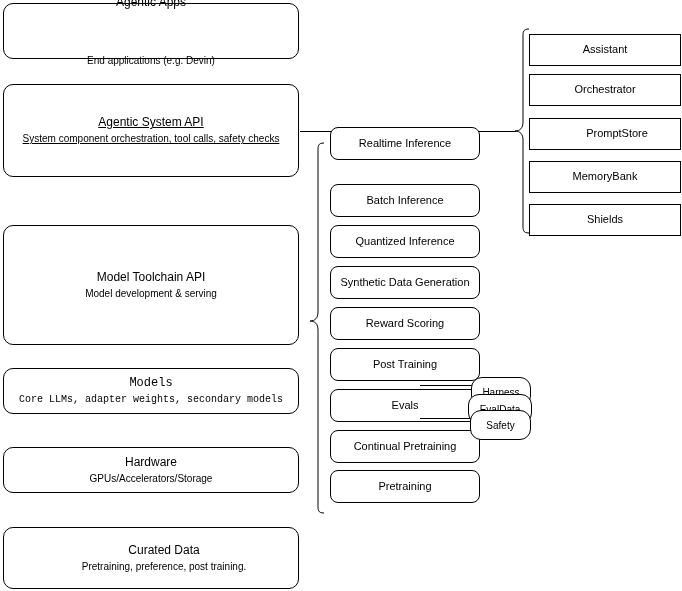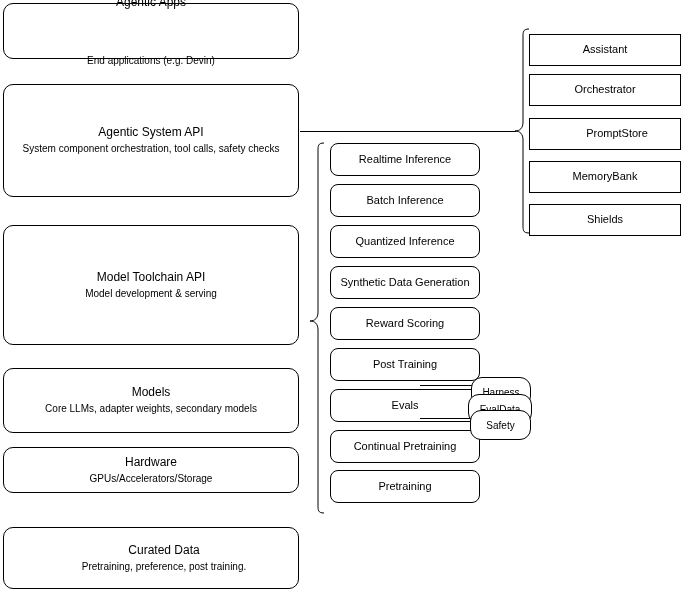--- a/index.html
+++ b/index.html
@@ -108,31 +108,31 @@
 </head>
 <body>
 
 <div id="canvas">
 
   <div class="box layer-box" style="top:3px;  height:56px;gap:42px;">
     <div class="title">Agentic Apps</div>
     <div class="subtitle">End applications (e.g. Devin)</div>
   </div>
 
-  <div class="box layer-box" style="top:84px; height:113px;">
+  <div class="box layer-box" style="top:84px; height:93px;text-decoration:underline;">
     <div class="title">Agentic System API</div>
     <div class="subtitle">System component orchestration, tool calls, safety checks</div>
   </div>
 
   <div class="box layer-box" style="top:225px; height:120px;">
     <div class="title">Model Toolchain API</div>
     <div class="subtitle">Model development &amp; serving</div>
   </div>
 
-  <div class="box layer-box" style="top:368px; height:65px;">
+  <div class="box layer-box" style="top:368px; height:46px;font-family:Liberation Mono, monospace;">
     <div class="title">Models</div>
     <div class="subtitle">Core LLMs, adapter weights, secondary models</div>
   </div>
 
   <div class="box layer-box" style="top:447px; height:46px;">
     <div class="title">Hardware</div>
     <div class="subtitle">GPUs/Accelerators/Storage</div>
   </div>
 
   <div class="box layer-box" style="top:527px; height:62px;padding-left:26px;">
@@ -159,21 +159,21 @@
     <div class="title">MemoryBank</div>
   </div>
   <div class="box right-box" style="top:204px;">
     <div class="title">Shields</div>
   </div>
 
   <svg class="brace" style="left:309px; top:142px;" width="16" height="372" viewBox="0 0 16 372">
     <path d="M15 1 C9 1 9 4 9 9 L9 170 C9 176 6 179 1 179 C6 179 9 182 9 188 L9 363 C9 368 9 371 15 371"></path>
   </svg>
 
-  <div class="box mid-box" style="top:143px;">
+  <div class="box mid-box" style="top:127px;">
     <div class="title">Realtime Inference</div>
   </div>
   <div class="box mid-box" style="top:184px;">
     <div class="title">Batch Inference</div>
   </div>
   <div class="box mid-box" style="top:225px;">
     <div class="title">Quantized Inference</div>
   </div>
   <div class="box mid-box" style="top:266px;">
     <div class="title">Synthetic Data Generation</div>

